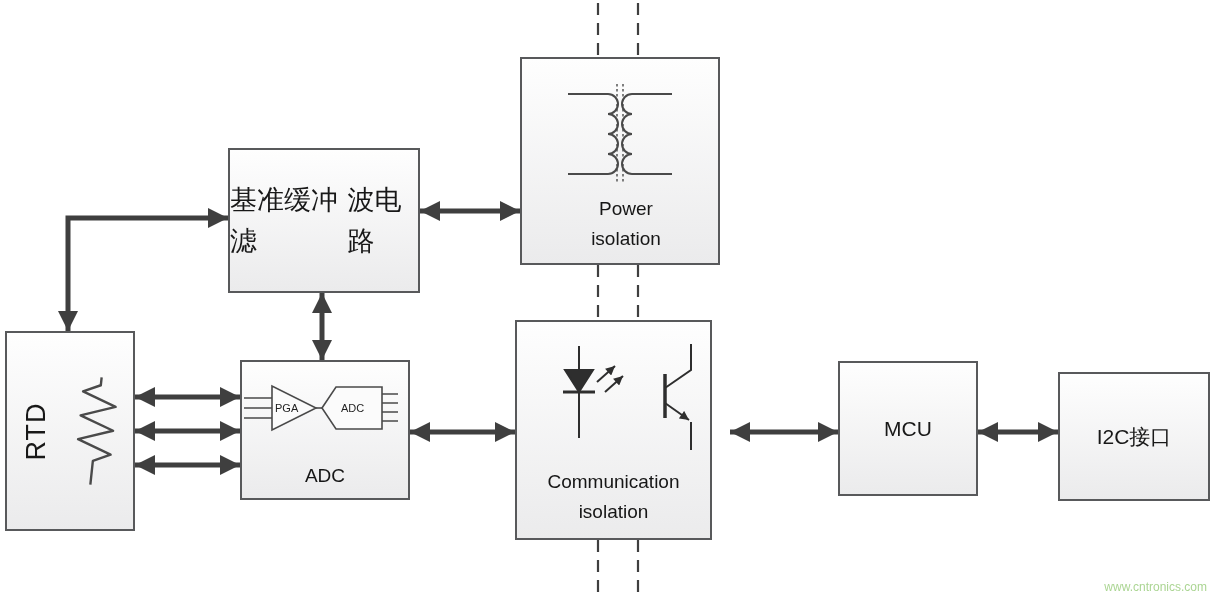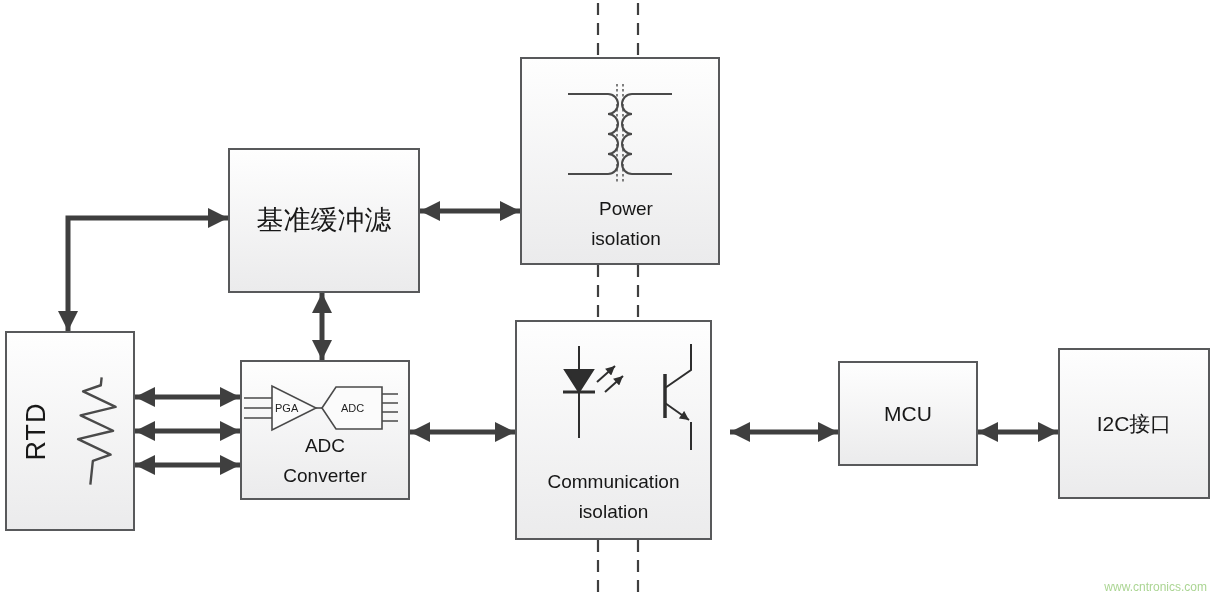--- a/index.html
+++ b/index.html
@@ -39,24 +39,24 @@
   #block-adc { left:240px; top:360px; width:170px; height:140px;padding-left:45px; }
   #block-adc svg.adc-symbols { position:absolute; left:0; top:10px; }
   #block-adc .label { position:absolute; left:0; right:0; bottom:8px; }
 
   
   #block-comm { left:515px; top:320px; width:197px; height:220px; }
   #block-comm svg.optocoupler { position:absolute; left:0; top:18px; }
   #block-comm .label { position:absolute; left:0; right:0; bottom:12px; }
 
   
-  #block-mcu { left:838px; top:361px; width:140px; height:105px; font-size:21px; }
+  #block-mcu { left:838px; top:361px; width:140px; height:135px; font-size:21px; }
 
   
-  #block-i2c { left:1058px; top:348px; width:152px; height:151px; font-size:21px; }
+  #block-i2c { left:1058px; top:372px; width:152px; height:129px; font-size:21px; }
 
   
   svg.overlay { position:absolute; left:0; top:0; pointer-events:none; z-index:5; }
 
   svg text { font-family:"Liberation Sans", sans-serif; fill:#1e1e1e; }
 
   .watermark { position:absolute; right:12px; bottom:6px; font-size:12px; color:#abd593; }
 </style>
 </head>
 <body>
@@ -67,20 +67,21 @@
     <div class="rtd-label-col">
       <span>RTD</span>
     </div>
     <svg class="resistor" width="66" height="120" viewBox="0 0 66 120">
       <path d="M33,6 V14 L16,22 L50,34 L16,46 L50,58 L16,70 L50,82 L33,90 V114" fill="none" stroke="#4a4a4a" stroke-width="2.4" stroke-linejoin="round"></path>
     </svg>
   </div>
 
   <div class="block centered" id="block-ref">
     <div>基准缓冲滤</div>
+    <div>波电路</div>
   </div>
 
   <div class="block" id="block-power">
     <svg class="transformer" width="196" height="140" viewBox="0 0 196 140">
       <g fill="none" stroke="#4a4a4a" stroke-width="2">
 
         <path d="M86,30 H46 M86,110 H46"></path>
         <path d="M86,30 a10,10 0 0 1 0,20 a10,10 0 0 1 0,20 a10,10 0 0 1 0,20 a10,10 0 0 1 0,20"></path>
 
         <path d="M110,30 H150 M110,110 H150"></path>
@@ -102,21 +103,20 @@
         <polygon points="30,14 30,58 74,36" fill="#fbfbfb"></polygon>
         <path d="M74,36 H80"></path>
         <path d="M80,36 L94,15 L140,15 L140,57 L94,57 Z" fill="#fbfbfb"></path>
         <path d="M140,22 H156 M140,31 H156 M140,40 H156 M140,49 H156"></path>
       </g>
       <text x="33" y="40" font-size="11">PGA</text>
       <text x="99" y="40" font-size="11">ADC</text>
     </svg>
     <div class="label label-en">
       <div>ADC</div>
-      <div>Converter</div>
     </div>
   </div>
 
   <div class="block" id="block-comm">
     <svg class="optocoupler" width="211" height="122" viewBox="0 0 211 122">
       <defs>
         <marker id="oah" viewBox="0 0 10 10" markerWidth="5" markerHeight="4.6" refX="10" refY="5" orient="auto" markerUnits="strokeWidth">
           <path d="M0,0 L10,5 L0,10 Z" fill="#2e2e2e"></path>
         </marker>
       </defs>

